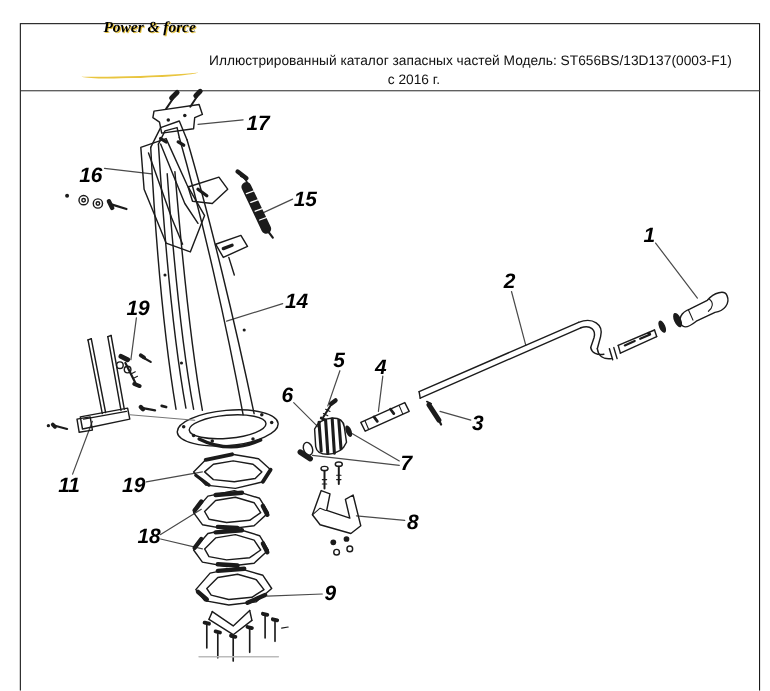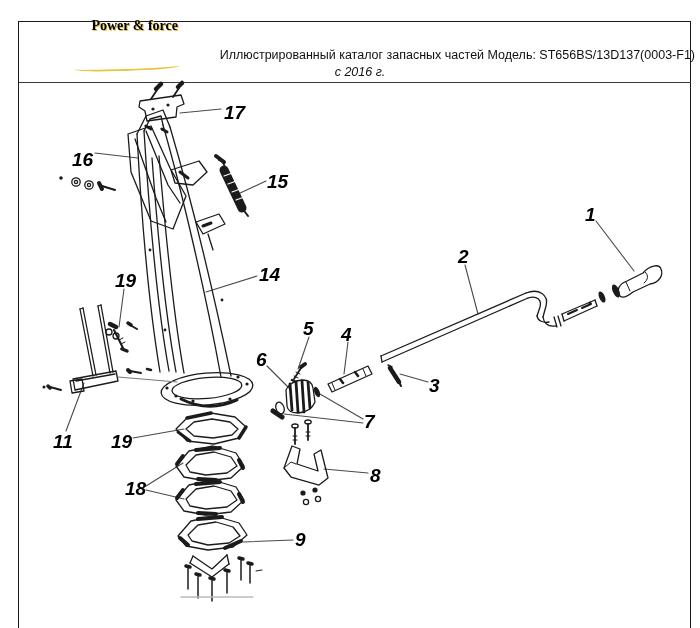--- a/index.html
+++ b/index.html
@@ -9,30 +9,30 @@
                border:1.5px solid #1a1a1a;box-sizing:border-box;}
   .header-divider{position:absolute;left:19px;top:82px;width:672px;height:0;
                   border-top:1.3px solid #3a3a3a;}
   
   .logo{position:absolute;left:28px;top:21px;width:152px;}
   .logo-brand{font-family:"Liberation Serif",serif;font-weight:bold;font-style:italic;
               font-size:26px;line-height:1.05;color:#000;letter-spacing:0.5px;
               text-shadow:-1px -1px 0 #e8c43c,1px -1px 0 #e8c43c,-1px 1px 0 #e8c43c,1px 1px 0 #e8c43c;}
   .logo-brand::first-letter{font-size:34px;}
   .logo-brand sup{font-size:9px;font-style:normal;text-shadow:none;vertical-align:super;}
-  .logo-tagline{font-family:"Liberation Serif",serif;font-weight:bold;
+  .logo-tagline{font-family:"Liberation Serif",serif;font-weight:bold;font-style:italic;
                 font-size:14px;text-align:right;padding-right:2px;margin-top:-3px;color:#000;
                 text-shadow:1px 1px 0 #e8c43c;}
   .logo-swoosh{position:absolute;right:0;top:43px;width:106px;height:5px;
                border-bottom:2.5px solid #e9c53f;border-radius:50%;transform:rotate(-2deg);}
   
-  .title-line1{position:absolute;left:190px;top:48px;width:505px;text-align:right;
+  .title-line1{position:absolute;left:190px;top:48px;width:505px;text-align:left;
                font-size:12.5px;line-height:1.2;color:#111;}
-  .title-line2{position:absolute;left:320px;top:65px;width:80px;text-align:center;
-               font-size:12.5px;color:#111;font-style:italic;}
+  .title-line2{position:absolute;left:320px;top:65px;width:80px;text-align:right;
+               font-size:12.5px;color:#111;}
   
   svg.diagram{position:absolute;left:0;top:0;}
   .callout{position:absolute;font-weight:bold;font-size:19px;line-height:1;color:#000;font-style:italic;}
 </style>
 </head>
 <body>
 
 <div class="screen">
 
   <div class="page-border"></div>

